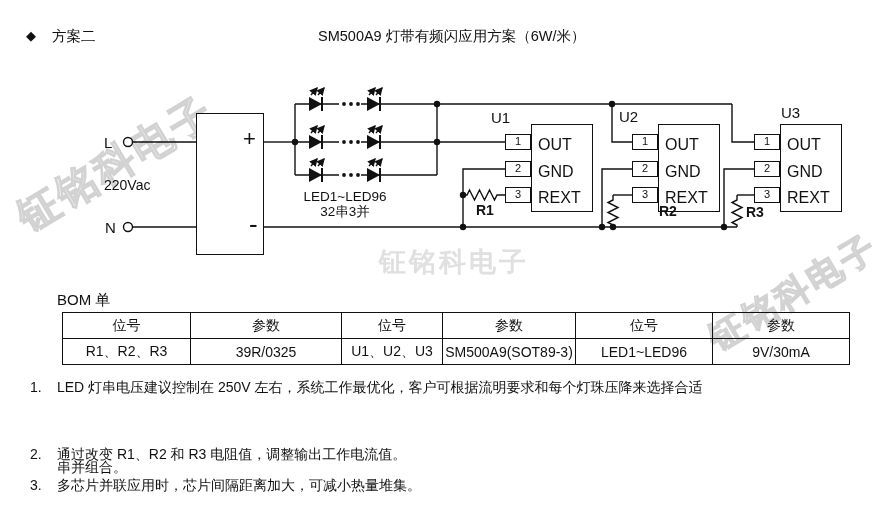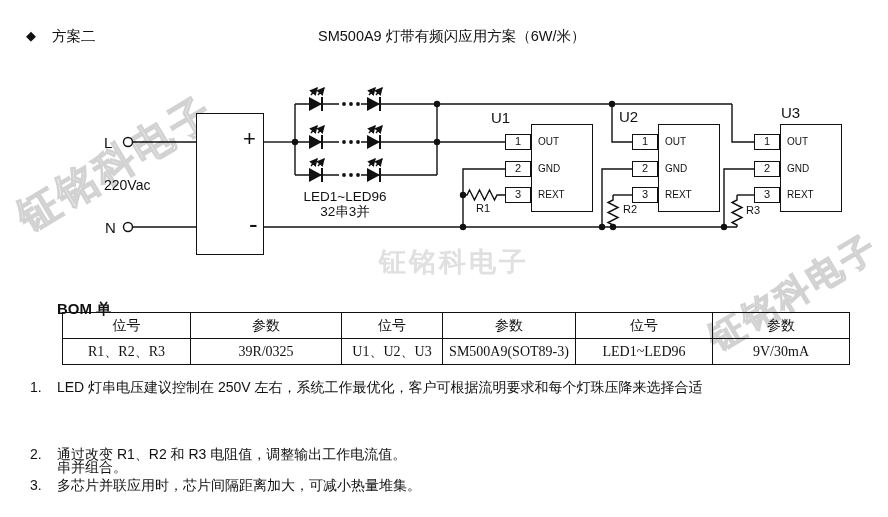--- a/index.html
+++ b/index.html
@@ -12,32 +12,32 @@
   .h-scheme{font-size:14.5px;}
   .h-title{font-size:14.5px;text-align:center;}
   
   .wm{font-weight:bold;letter-spacing:3px;pointer-events:none;}
   .wm-outline{color:transparent;-webkit-text-stroke:1.3px #d2d2d2;}
   .wm-solid{color:#e0e0e0;}
   
   .box{position:absolute;border:1.5px solid #111;background:#fff;box-sizing:border-box;}
   .pinbox{position:absolute;width:26px;height:16px;border:1.2px solid #111;background:#fff;
           box-sizing:border-box;font-size:11px;line-height:13px;text-align:center;}
-  .pinlabel{position:absolute;font-size:10px;}
+  .pinlabel{position:absolute;font-size:16px;}
   .icname{position:absolute;font-size:15px;}
-  .rlabel{position:absolute;font-size:11px;}
+  .rlabel{position:absolute;font-size:14px;font-weight:bold;}
   .ctrl-text{position:absolute;left:196px;top:152px;width:68px;text-align:center;
              font-size:13.5px;line-height:23px;}
   .sign{position:absolute;font-size:22px;line-height:22px;}
   
   .bom-head{font-size:15px;}
   #bom-table{position:absolute;left:62px;top:312px;border-collapse:collapse;table-layout:fixed;
              background:transparent;}
   #bom-table td{border:1.2px solid #111;font-size:14px;text-align:center;padding:0;
-                height:25px;background:transparent;font-family:Liberation Serif, serif;}
+                height:25px;background:transparent;}
   #bom-table{border:1.5px solid #111;}
   
   .note-line{position:absolute;left:30px;font-size:14px;}
   .note-num{display:inline-block;width:27px;}
   svg{position:absolute;left:0;top:0;}
 </style>
 </head>
 <body>
 
 <div id="page">
@@ -159,24 +159,24 @@
   <div class="icname" style="left:781px;top:104px;">U3</div>
   <div class="box" style="left:780px;top:124px;width:62px;height:88px;"></div>
   <div class="pinbox" style="left:754px;top:134px;">1</div>
   <div class="pinbox" style="left:754px;top:161px;">2</div>
   <div class="pinbox" style="left:754px;top:187px;">3</div>
   <div class="pinlabel" style="left:787px;top:136px;">OUT</div>
   <div class="pinlabel" style="left:787px;top:163px;">GND</div>
   <div class="pinlabel" style="left:787px;top:189px;">REXT</div>
 
   <div class="rlabel" style="left:476px;top:202px;">R1</div>
-  <div class="rlabel" style="left:623px;top:203px;text-align:right;">R2</div>
+  <div class="rlabel" style="left:659px;top:203px;text-align:right;">R2</div>
   <div class="rlabel" style="left:746px;top:204px;">R3</div>
 
-  <div class="abs bom-head" style="left:57px;top:300px;font-weight:bold;">BOM 单</div>
+  <div class="abs bom-head" style="left:57px;top:291px;">BOM 单</div>
   <table id="bom-table">
     <colgroup>
       <col style="width:128px">
         <col style="width:151px">
         <col style="width:101px">
       <col style="width:133px">
         <col style="width:137px">
         <col style="width:137px">
     </colgroup>
     <tbody>

